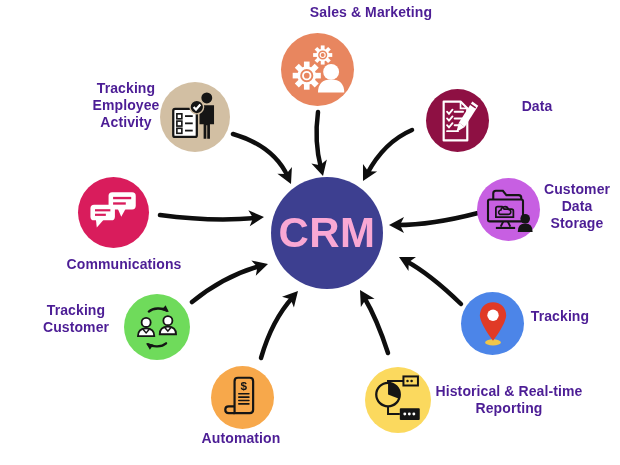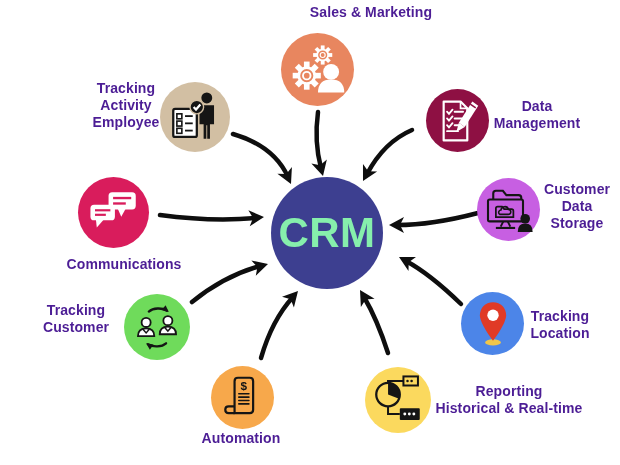--- a/index.html
+++ b/index.html
@@ -3,21 +3,21 @@
 <meta charset="utf-8">
 <style>
   html,body{margin:0;padding:0;}
   body{font-family:"Liberation Sans",sans-serif;background:#fff;}
   .stage{position:relative;width:620px;height:465px;background:#fff;overflow:hidden;}
   .circle{position:absolute;border-radius:50%;display:flex;align-items:center;justify-content:center;background:var(--c);}
   .label{position:absolute;text-align:center;font-weight:700;color:#4c1d95;font-size:14px;line-height:1.22;letter-spacing:.1px;}
   .label span{display:block;}
   .center-circle{position:absolute;left:271px;top:177px;width:112px;height:112px;border-radius:50%;
     display:flex;align-items:center;justify-content:center;background:var(--c);}
-  .center-circle .crm{color:#86efac;font-weight:700;font-size:42px;letter-spacing:0.5px;}
+  .center-circle .crm{color:#f9a8d4;font-weight:700;font-size:42px;letter-spacing:0.5px;}
   svg.arrows{position:absolute;left:0;top:0;width:620px;height:465px;pointer-events:none;}
   .arrow-shaft{stroke:currentColor;stroke-width:4.5;fill:none;stroke-linecap:round;}
   .arrow-head{fill:currentColor;stroke:none;}
   .icon{display:block;}
 </style>
 </head>
 <body>
 
 <div class="stage">
 
@@ -114,21 +114,20 @@
         </g>
         <g>
           <polygon points="49,9 56,14 40,39 33,34" fill="#fff"></polygon>
           <polygon points="33,34 40,39 30,45" fill="#fff"></polygon>
           <line x1="46.5" y1="12" x2="53" y2="16.5" stroke="var(--c)" stroke-width="1.8"></line>
         </g>
       </svg>
     </div>
     <div class="label" style="left:477px;top:98px;width:120px">
       <span>Data</span>
-      <span>Management</span>
     </div>
   </div>
 
   <div>
     <div class="circle" style="left: 477px; top: 178px; width: 63px; height: 63px; --c: #c75fe2;">
       <svg class="icon" viewBox="0 0 64 64" width="56" height="56">
         <path d="M14,27 V13 q0,-3 3,-3 h8 l4,5 h14 q3,0 3,3 v9" fill="none" stroke="#151515" stroke-width="2.4"></path>
         <rect x="8" y="20" width="40" height="25" rx="2" fill="var(--c)" stroke="#151515" stroke-width="2.4"></rect>
         <path d="M17,40 v-10 q0,-2 2,-2 h5 l2.5,3 h8.5 q2,0 2,2 v7 z" fill="none" stroke="#151515" stroke-width="2"></path>
         <path d="M21.5,37 h9.5 a2.8,2.8 0 0 0 0.4,-5.6 a4.4,4.4 0 0 0 -8.6,0.6 a2.7,2.7 0 0 0 -1.3,5 z" fill="none" stroke="#151515" stroke-width="1.8"></path>
@@ -148,43 +147,42 @@
   <div>
     <div class="circle" style="left: 461px; top: 292px; width: 63px; height: 63px; --c: #4c85e8;">
       <svg class="icon" viewBox="0 0 64 64" width="56" height="56">
         <ellipse cx="32" cy="53" rx="9" ry="3.5" style="fill: rgb(240, 198, 74);"></ellipse>
         <path d="M32,7 C23,7 17,13.5 17,22 C17,32 32,51 32,51 C32,51 47,32 47,22 C47,13.5 41,7 32,7 Z" style="fill: rgb(224, 58, 38);"></path>
         <circle cx="32" cy="22" r="6.5" fill="#fff"></circle>
       </svg>
     </div>
     <div class="label" style="left:500px;top:308px;width:120px">
       <span>Tracking</span>
-      <span>Location</span>
     </div>
   </div>
 
   <div>
     <div class="circle" style="left: 365px; top: 367px; width: 66px; height: 66px; --c: #fbd95e;">
       <svg class="icon" viewBox="0 0 64 64" width="58" height="58">
         <path d="M21,13 L21,11 L38,11" fill="none" stroke="#151515" stroke-width="2.2"></path>
         <rect x="38" y="6" width="16" height="10" fill="var(--c)" stroke="#151515" stroke-width="2.2"></rect>
         <circle cx="42.5" cy="11" r="1.4" fill="#151515"></circle>
           <circle cx="47" cy="11" r="1.4" fill="#151515"></circle>
         <path d="M21,39 L21,47.5 L34,47.5" fill="none" stroke="#151515" stroke-width="2.2"></path>
         <circle cx="21" cy="26" r="13" fill="var(--c)" stroke="#151515" stroke-width="2.5"></circle>
         <path d="M21,26 L21,13 A13,13 0 0 1 33.2,30.5 Z" fill="#151515"></path>
         <rect x="34" y="41" width="22" height="13" rx="1" fill="#151515"></rect>
         <circle cx="39.5" cy="47.5" r="1.6" fill="#fff"></circle>
           <circle cx="44.5" cy="47.5" r="1.6" fill="#fff"></circle>
           <circle cx="49.5" cy="47.5" r="1.6" fill="#fff"></circle>
       </svg>
     </div>
     <div class="label" style="left:414px;top:383px;width:190px">
+      <span>Historical &amp; Real-time</span>
       <span>Reporting</span>
-      <span>Historical &amp; Real-time</span>
     </div>
   </div>
 
   <div>
     <div class="circle" style="left: 211px; top: 366px; width: 63px; height: 63px; --c: #f7a84b;">
       <svg class="icon" viewBox="0 0 64 64" width="54" height="54">
         <path d="M22,50 h18 q4,0 4,-4 V12 q0,-4 -4,-4 H26 q-4,0 -4,4 z" fill="none" stroke="#151515" stroke-width="2.6"></path>
         <path d="M22,42 h-7 q-4,0 -4,4 q0,4 4,4 h7" fill="none" stroke="#151515" stroke-width="2.6"></path>
         <text x="33" y="22" text-anchor="middle" font-family="Liberation Sans, sans-serif" font-size="14" font-weight="bold" fill="#151515">$</text>
         <g stroke="#151515" stroke-width="1.9" stroke-linecap="round">
@@ -255,18 +253,18 @@
           <line x1="21" y1="39" x2="29.5" y2="39" stroke-width="2"></line>
           <rect x="12" y="44.5" width="5.5" height="5.5" stroke-width="1.8"></rect>
           <line x1="21" y1="47" x2="29.5" y2="47" stroke-width="2"></line>
         </g>
         <circle cx="34" cy="21" r="7.5" fill="#151515" stroke="var(--c)" stroke-width="1.5"></circle>
         <path d="M30.5,21 l2.6,2.8 l4.8,-5.6" stroke="#fff" stroke-width="2.4" fill="none"></path>
       </svg>
     </div>
     <div class="label" style="left:66px;top:80px;width:120px">
       <span>Tracking</span>
+      <span>Employee</span>
       <span>Activity</span>
-      <span>Employee</span>
     </div>
   </div>
 
 </div>
 
 </body></html>

